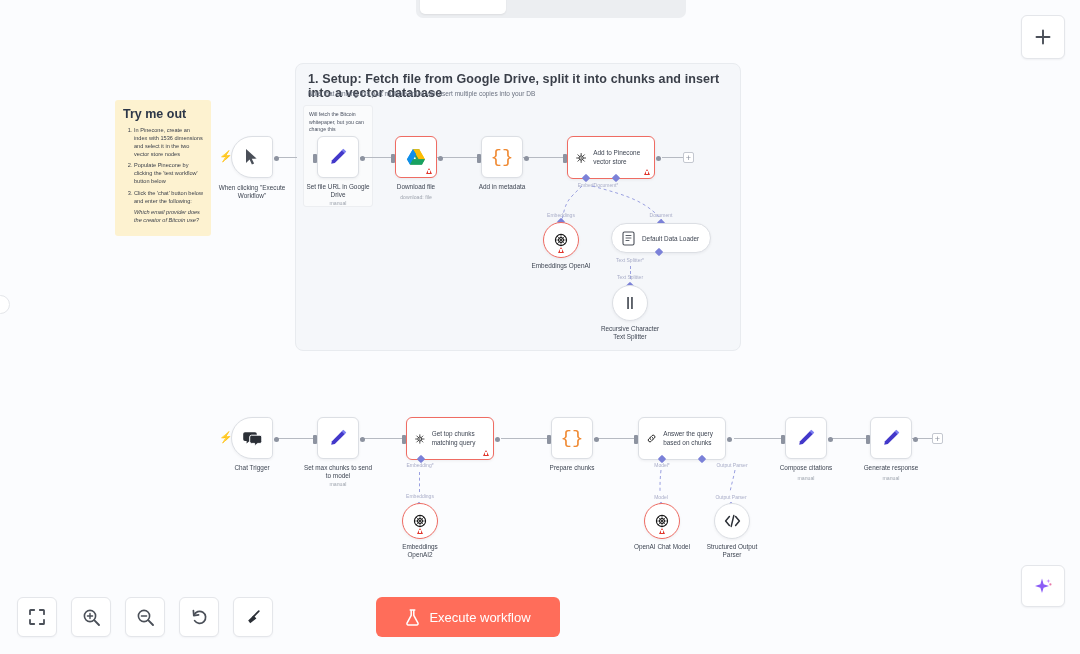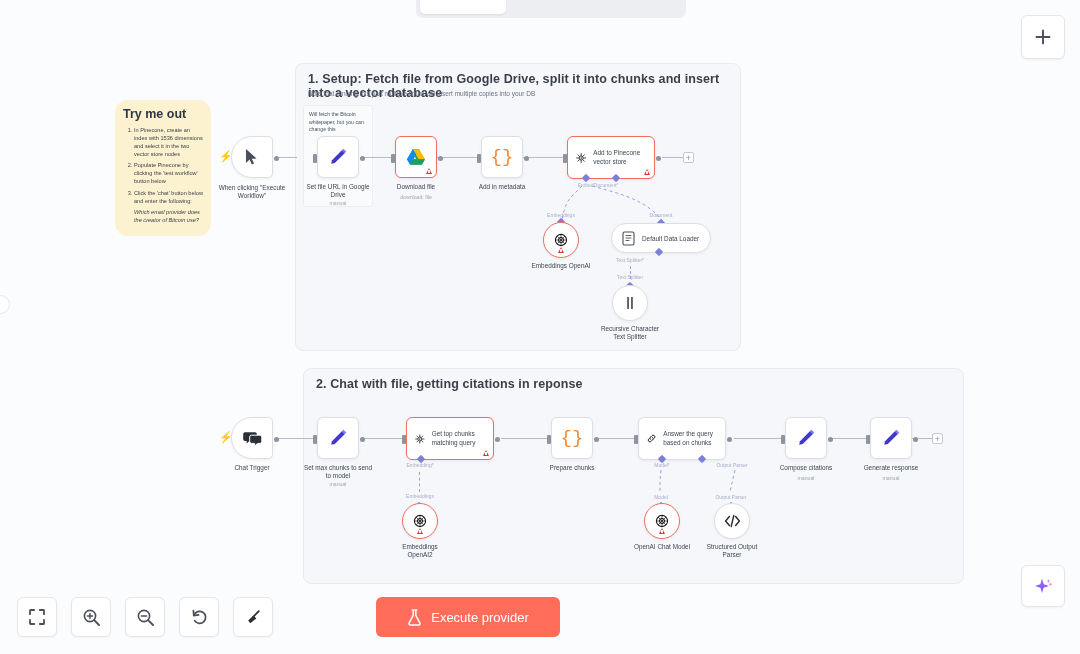--- a/index.html
+++ b/index.html
@@ -73,21 +73,21 @@
   .section-sub {
     position: absolute; left: 12px; top: 26px;
     font-size: 6.5px; color: #6b7280;
   }
 
   
   #sticky-try {
     position: absolute; left: 115px; top: 100px;
     width: 96px; height: 136px;
     background: #fdf2d0;
-    border-radius: 13px;
+    border-radius: 3px;
     padding: 8px 8px 0 8px;
     overflow: hidden;
   }
   #sticky-try h2 { font-size: 12.5px; font-weight: 700; color: #2d3748; margin-bottom: 6px; line-height: 1.05; }
   #sticky-try ol { padding-left: 11px; margin: 0; }
   #sticky-try li { font-size: 5.6px; line-height: 1.42; color: #3a3f49; margin-bottom: 3.5px; }
   #sticky-try .q { font-size: 5.6px; line-height: 1.42; color: #3a3f49; font-style: italic; margin-left: 11px; margin-top: 2px; }
 
   
   #note-gdrive {
@@ -246,23 +246,20 @@
     </svg>
   </div>
 
   <div id="left-handle"></div>
 
   <div class="section" id="section-1">
     <div class="section-title">1. Setup: Fetch file from Google Drive, split it into chunks and insert into a vector database</div>
     <div class="section-sub">Note that running this part multiple times will insert multiple copies into your DB</div>
   </div>
 
-  <div class="section" id="section-2">
-    <div class="section-title">2. Chat with file, getting citations in reponse</div>
-  </div>
 
   <div id="sticky-try">
     <h2>Try me out</h2>
     <ol>
       <li>In Pinecone, create an index with 1536 dimensions and select it in the two vector store nodes</li>
       <li>Populate Pinecone by clicking the 'test workflow' button below</li>
       <li>Click the 'chat' button below and enter the following:</li>
     </ol>
     <div class="q">Which email provider does the creator of Bitcoin use?</div>
   </div>
@@ -573,17 +570,17 @@
     <svg width="19" height="19" viewBox="0 0 19 19">
       <path d="M14.8 3.2 L9.2 8.8" stroke="#2b2f36" stroke-width="1.7" stroke-linecap="round"></path>
       <path d="M9.4 7.4 L12.4 10.4 L6.2 15.2 L4.2 12.6 Z" fill="#2b2f36"></path>
     </svg>
   </div>
 
   <button id="execute-workflow-btn">
     <svg width="15" height="17" viewBox="0 0 15 17">
       <path d="M5.2 1 H9.8 M6.2 1 V6.4 L2 14.2 A1.3 1.3 0 0 0 3.2 16 H11.8 A1.3 1.3 0 0 0 13 14.2 L8.8 6.4 V1" fill="none" stroke="#fff" stroke-width="1.5" stroke-linecap="round" stroke-linejoin="round"></path>
     </svg>
-    <span>Execute provider</span>
+    <span>Execute workflow</span>
   </button>
 
 
 </div>
 
 </body></html>

